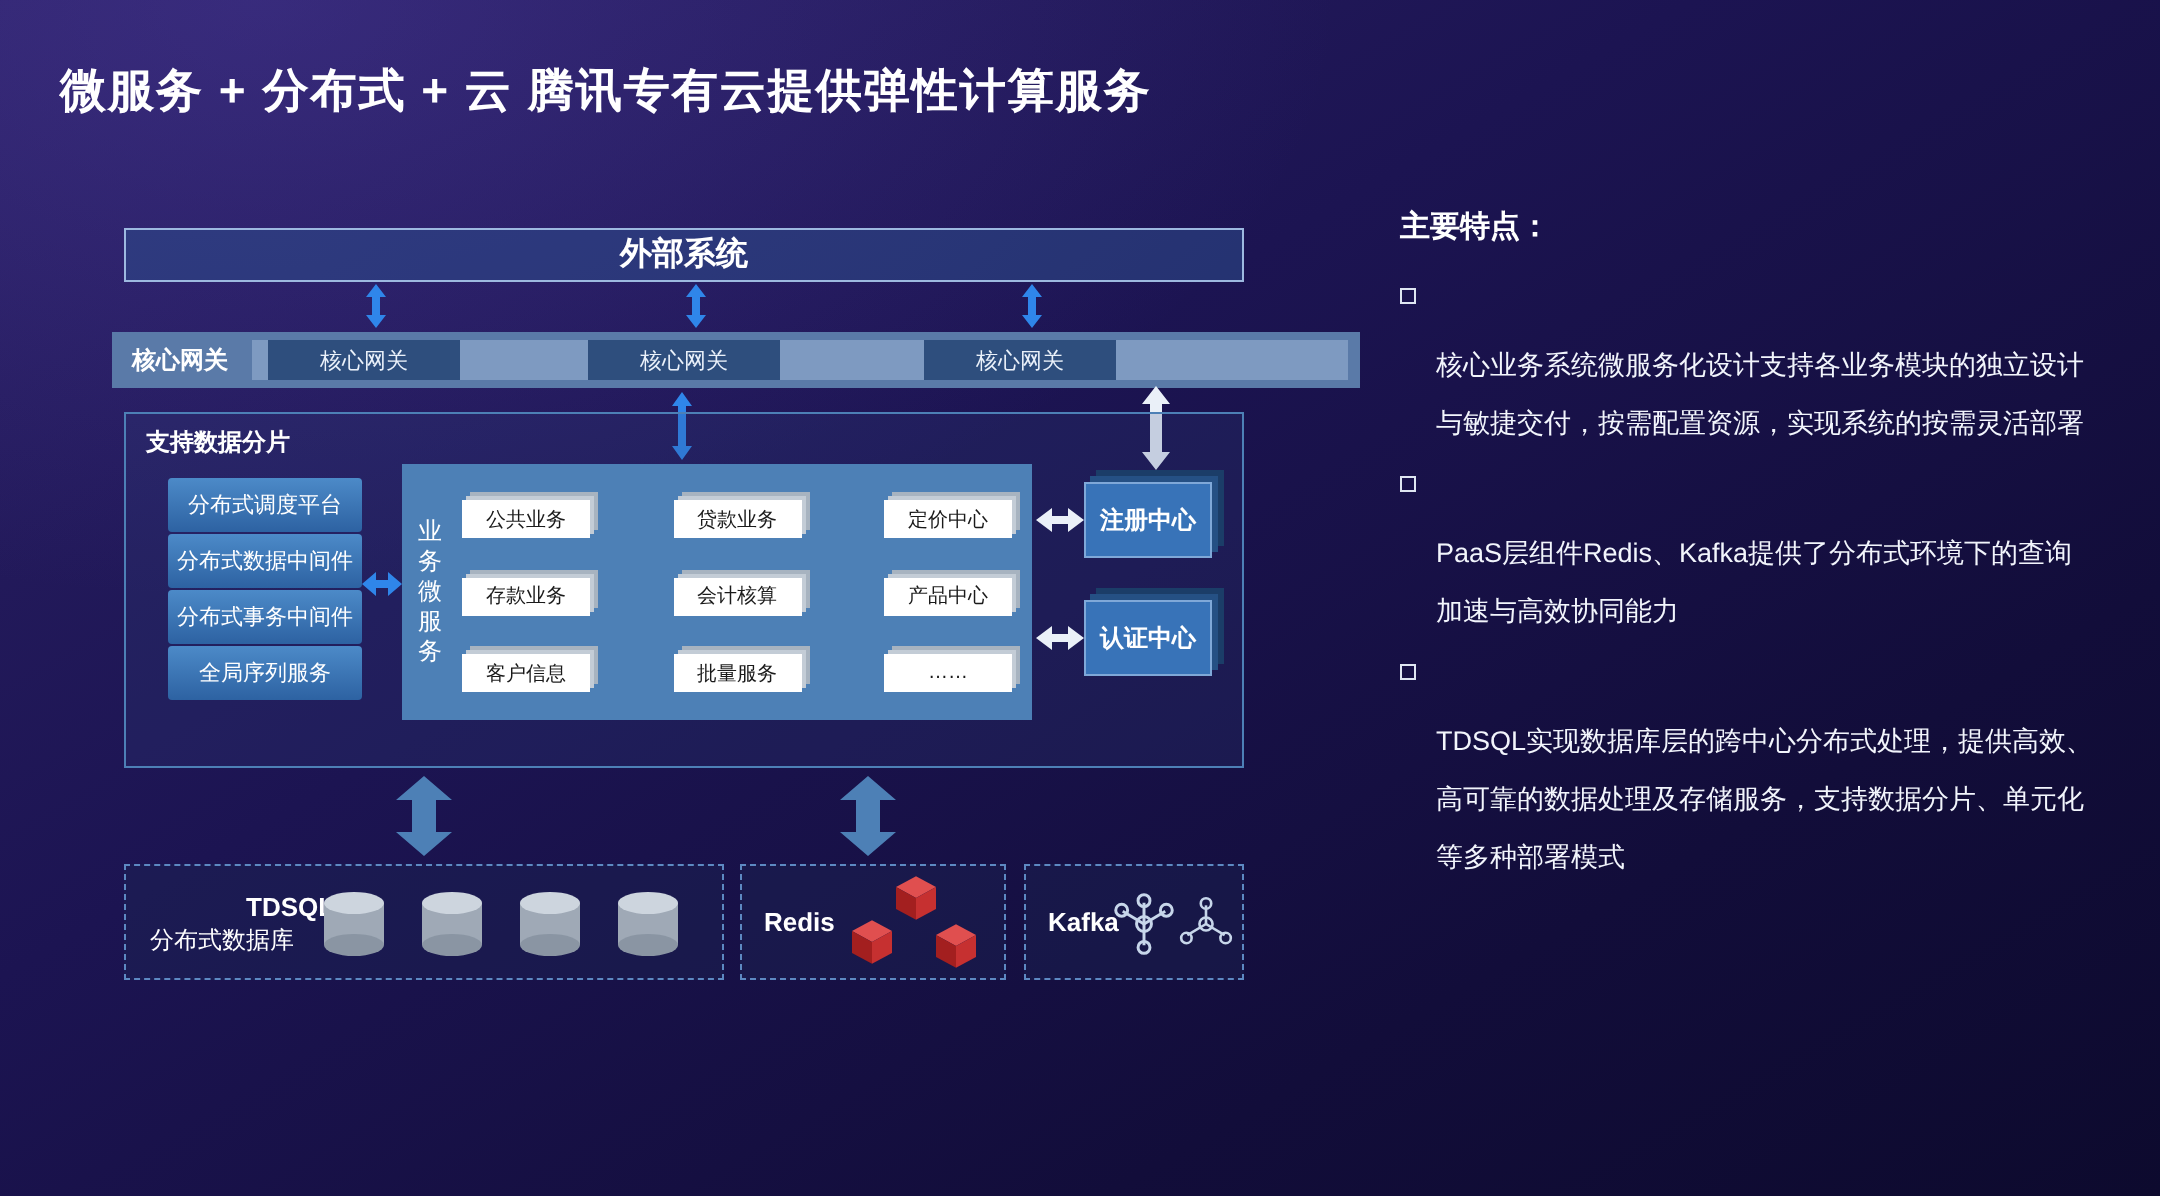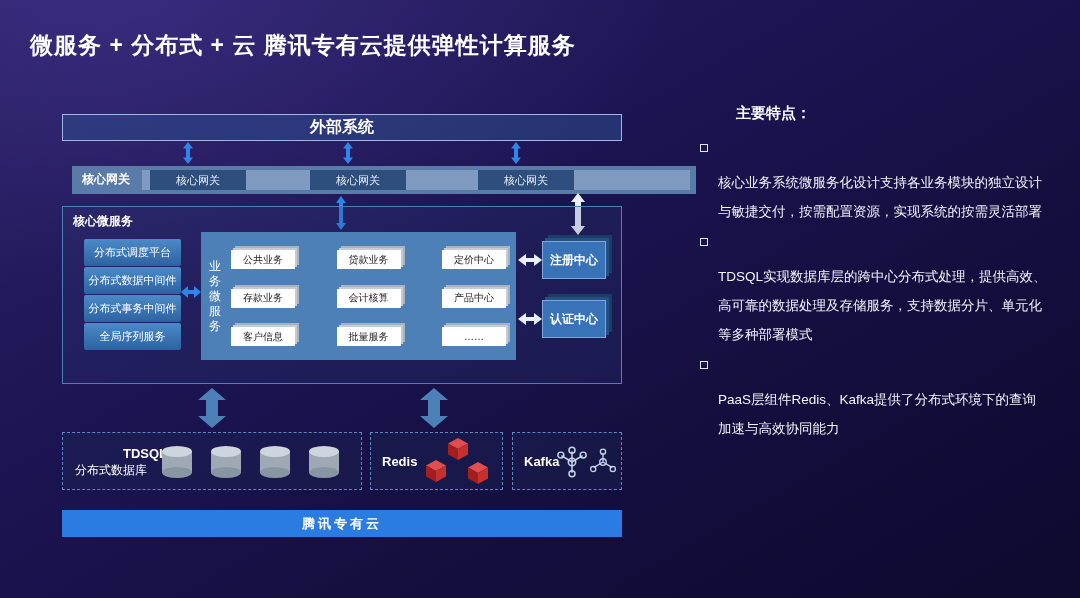--- a/index.html
+++ b/index.html
@@ -9,21 +9,21 @@
     background:
       radial-gradient(900px 500px at 12% 0%, rgba(96,74,190,.28), transparent 60%),
       linear-gradient(150deg,#2b2166 0%,#1c1452 40%,#120d3a 75%,#0d0a2e 100%);}
   .title{position:absolute;left:30px;top:30px;font-size:23px;font-weight:bold;letter-spacing:1px;color:#fff;}
 
   
   .abs{position:absolute}
   .ext-box{left:62px;top:114px;width:560px;height:27px;border:1px solid #9db9e0;
     background:rgba(46,76,140,.55);display:flex;align-items:center;justify-content:center;
     font-size:16px;font-weight:bold;}
-  .gw-row{left:72px;top:166px;width:624px;height:28px;background:#5a7aa8;font-family:Liberation Mono, monospace;}
+  .gw-row{left:56px;top:166px;width:624px;height:28px;background:#5a7aa8;}
   .gw-label{position:absolute;left:10px;top:0;line-height:28px;font-size:12px;font-weight:bold;}
   .gw-bar{position:absolute;left:70px;right:6px;top:4px;bottom:4px;background:#7e9ac1;}
   .gw-item{position:absolute;top:4px;width:96px;height:20px;background:#2e4e7d;
     display:flex;align-items:center;justify-content:center;font-size:11px;color:#eaf1fa;}
   .core-box{left:62px;top:206px;width:560px;height:178px;border:1px solid #4d80b6;
     background:rgba(52,70,130,.20);}
   .core-label{left:73px;top:213px;font-size:12px;font-weight:bold;}
   .mw{left:84px;width:97px;height:27px;border-radius:2px;display:flex;align-items:center;justify-content:center;
     font-size:11px;background:linear-gradient(180deg,#4c8ac8,#2d62a2);}
   .mid-box{left:201px;top:232px;width:315px;height:128px;background:#4d80b6;}
@@ -46,21 +46,21 @@
   .cubes{position:absolute;right:4px;top:5px;width:78px;height:50px;}
   .kafka-icons{position:absolute;right:4px;top:12px;display:flex;gap:1px;align-items:center;}
   .cloud-bar{left:62px;top:510px;width:560px;height:27px;background:#2a7ce2;
     display:flex;align-items:center;justify-content:center;font-size:13px;font-weight:bold;letter-spacing:3px;}
 
   
   .arr{position:absolute;display:block}
   .blue{fill:#2f86ea}.white{fill:#eaf0f8}.steel{fill:#4d80b6}
 
   
-  .feat-head{position:absolute;left:700px;top:104px;font-size:15px;font-weight:bold;margin-left:36px;}
+  .feat-head{position:absolute;left:700px;top:104px;font-size:15px;font-weight:bold;}
   .feat-list{position:absolute;left:700px;top:134px;width:348px;}
   .feat-item{display:flex;margin-bottom:2px;}
   .feat-bullet{flex:none;width:8px;height:8px;border:1.5px solid #dfe6f2;margin:10px 10px 0 0;}
   .feat-text{font-size:13.5px;line-height:29px;color:#f2f5fc;margin-top:34px;}
 </style>
 </head>
 <body>
 
 <div class="slide">
 
@@ -89,21 +89,21 @@
   </div>
 
   <svg class="arr" style="left:336px;top:196px" width="10" height="34">
       <polygon class="blue" points="5,0 10,7 7,7 7,27 10,27 5,34 0,27 3,27 3,7 0,7"></polygon>
     </svg>
   <svg class="arr" style="left:571px;top:193px" width="14" height="42">
       <polygon class="white" points="7,0 14,9 10,9 10,33 14,33 7,42 0,33 4,33 4,9 0,9"></polygon>
     </svg>
 
   <div class="abs core-box"></div>
-  <span class="abs core-label">核心微服务</span>
+  <span class="abs core-label">支持数据分片</span>
 
   <div class="abs mw" style="top:239px">分布式调度平台</div>
   <div class="abs mw" style="top:267px">分布式数据中间件</div>
   <div class="abs mw" style="top:295px">分布式事务中间件</div>
   <div class="abs mw" style="top:323px">全局序列服务</div>
 
   <svg class="arr" style="left:181px;top:286px" width="20" height="12">
       <polygon class="blue" points="0,6 7,0 7,4 13,4 13,0 20,6 13,12 13,8 7,8 7,12"></polygon>
     </svg>
 
@@ -208,31 +208,30 @@
           <line x1="15" y1="16" x2="5" y2="22"></line>
           <line x1="15" y1="16" x2="25" y2="22"></line>
         <circle cx="15" cy="16" r="3.5"></circle>
           <circle cx="15" cy="5" r="2.8"></circle>
           <circle cx="4.5" cy="23.5" r="2.8"></circle>
           <circle cx="25.5" cy="23.5" r="2.8"></circle>
       </svg>
     </div>
   </div>
 
-  <div class="abs cloud-bar">腾讯专有云</div>
 
   <div class="feat-head">主要特点：</div>
   <div class="feat-list">
     <div class="feat-item">
       <span class="feat-bullet"></span>
       <span class="feat-text">核心业务系统微服务化设计支持各业务模块的独立设计与敏捷交付，按需配置资源，实现系统的按需灵活部署</span>
     </div>
     <div class="feat-item">
       <span class="feat-bullet"></span>
-      <span class="feat-text">TDSQL实现数据库层的跨中心分布式处理，提供高效、高可靠的数据处理及存储服务，支持数据分片、单元化等多种部署模式</span>
+      <span class="feat-text">PaaS层组件Redis、Kafka提供了分布式环境下的查询加速与高效协同能力</span>
     </div>
     <div class="feat-item">
       <span class="feat-bullet"></span>
-      <span class="feat-text">PaaS层组件Redis、Kafka提供了分布式环境下的查询加速与高效协同能力</span>
+      <span class="feat-text">TDSQL实现数据库层的跨中心分布式处理，提供高效、高可靠的数据处理及存储服务，支持数据分片、单元化等多种部署模式</span>
     </div>
   </div>
 
 </div>
 
 </body></html>

